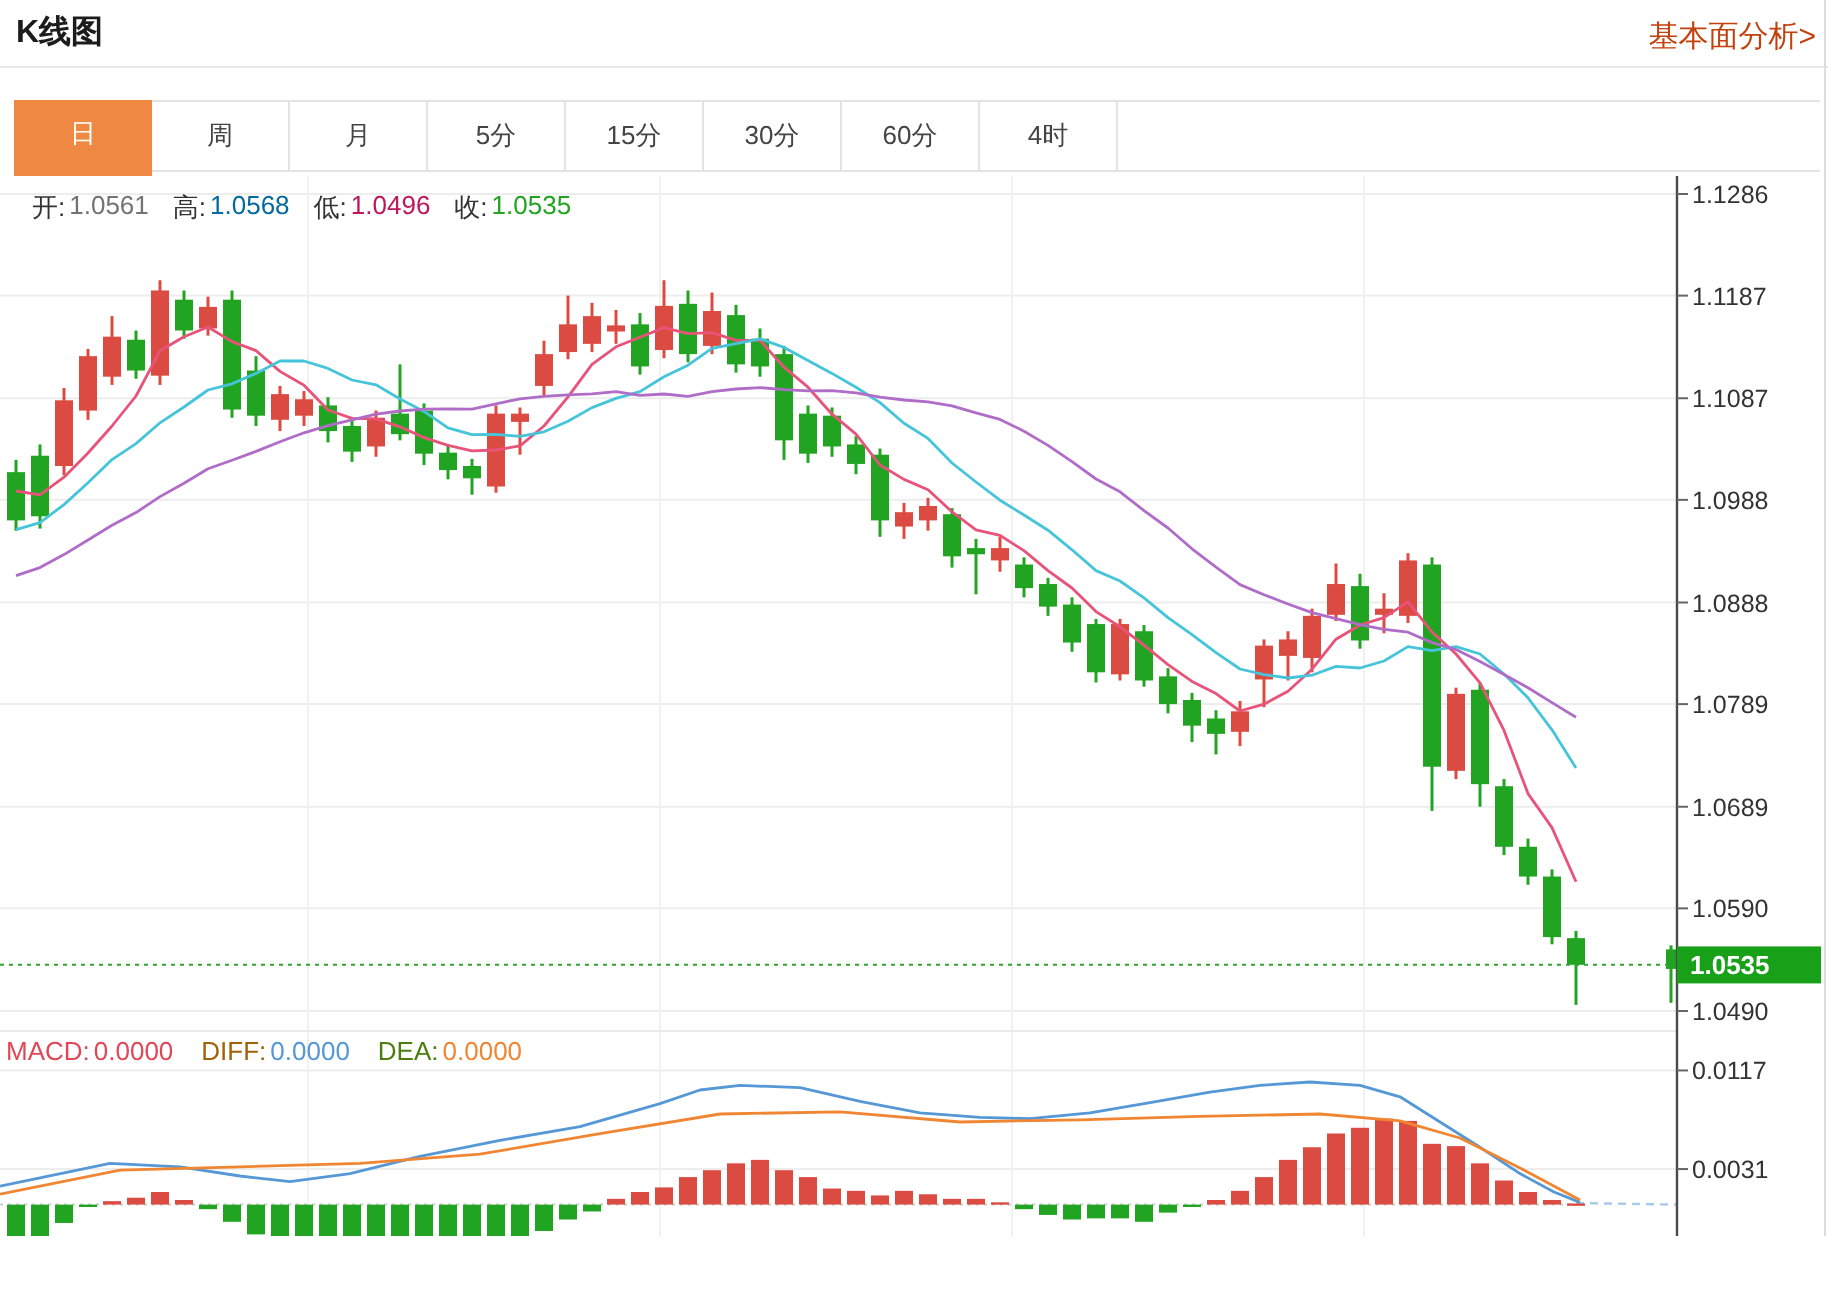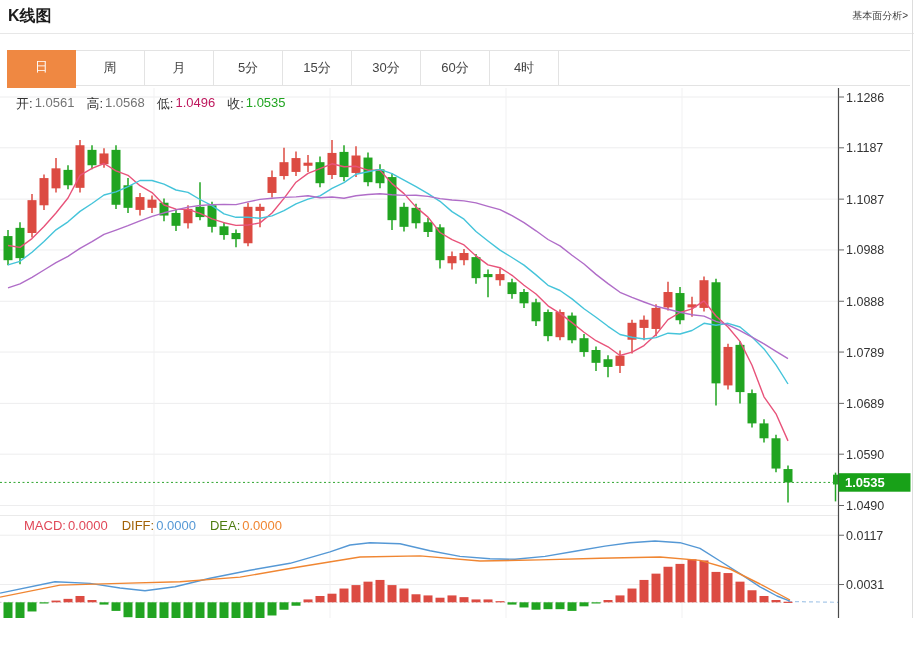--- a/index.html
+++ b/index.html
@@ -1,19 +1,19 @@
 <!DOCTYPE html>
 <html><head>
 <meta charset="utf-8">
 <style>
   html,body{margin:0;padding:0;background:#fff;}
   .app{position:relative;width:914px;height:618px;background:#fff;overflow:hidden;
        font-family:"Liberation Sans","DejaVu Sans",sans-serif;}
   .hdr-title{position:absolute;left:8px;top:6px;font-size:16px;font-weight:bold;color:#1c1c1c;}
-  .hdr-link{position:absolute;right:6px;top:9px;font-size:10px;color:#404040;text-decoration:none;cursor:pointer;}
+  .hdr-link{position:absolute;right:6px;top:9px;font-size:15px;color:#c2410c;text-decoration:none;cursor:pointer;}
   .hdr-divider{position:absolute;left:0;top:33px;width:914px;height:1px;background:#e7e7e7;}
   .tabbar{position:absolute;left:7px;top:50px;width:903px;height:34px;display:flex;
           border-top:1px solid #e3e3e3;border-bottom:1px solid #e3e3e3;box-sizing:content-box;}
   .tab{width:69px;min-width:69px;height:34px;line-height:34px;text-align:center;font-size:13px;
        color:#444;border-right:1px solid #e3e3e3;background:#fff;cursor:pointer;box-sizing:border-box;}
   .tab:first-child{border-left:1px solid #e3e3e3;}
   .tab.active{background:#ef8842;color:#fff;height:38px;margin-top:-1px;border:none;position:relative;z-index:2;}
   .row{position:absolute;display:flex;white-space:nowrap;font-size:13px;gap:12px;z-index:3;}
   .row .pair{display:flex;gap:2px;}
   .row .lbl{color:#333;}
@@ -303,32 +303,32 @@
         <text x="845" y="487.10640703517504" font-size="13" font-weight="bold" fill="#ffffff">1.0535</text>
       </g>
     </svg>
   <div class="row" id="ohlcRow" style="left:16px;top:95px;">
       <span class="pair">
         <span class="lbl">开:</span>
         <span style="color: #737373;">1.0561</span>
       </span>
       <span class="pair">
         <span class="lbl">高:</span>
-        <span style="color: #737373;">1.0568</span>
+        <span style="color: #0369a1;">1.0568</span>
       </span>
       <span class="pair">
         <span class="lbl">低:</span>
         <span style="color: #be185d;">1.0496</span>
       </span>
       <span class="pair">
         <span class="lbl">收:</span>
         <span style="color: rgb(33, 164, 33);">1.0535</span>
       </span>
     </div>
-  <div class="row" id="macdRow" style="left:24px;top:518px;gap:14px;">
+  <div class="row" id="macdRow" style="left:3px;top:518px;gap:14px;">
       <span class="pair">
         <span class="lbl" style="color: rgb(224, 72, 88);">MACD:</span>
         <span style="color: rgb(224, 72, 88);">0.0000</span>
       </span>
       <span class="pair">
         <span class="lbl" style="color: #a16207;">DIFF:</span>
         <span style="color: rgb(85, 152, 213);">0.0000</span>
       </span>
       <span class="pair">
         <span class="lbl" style="color: #4d7c0f;">DEA:</span>

